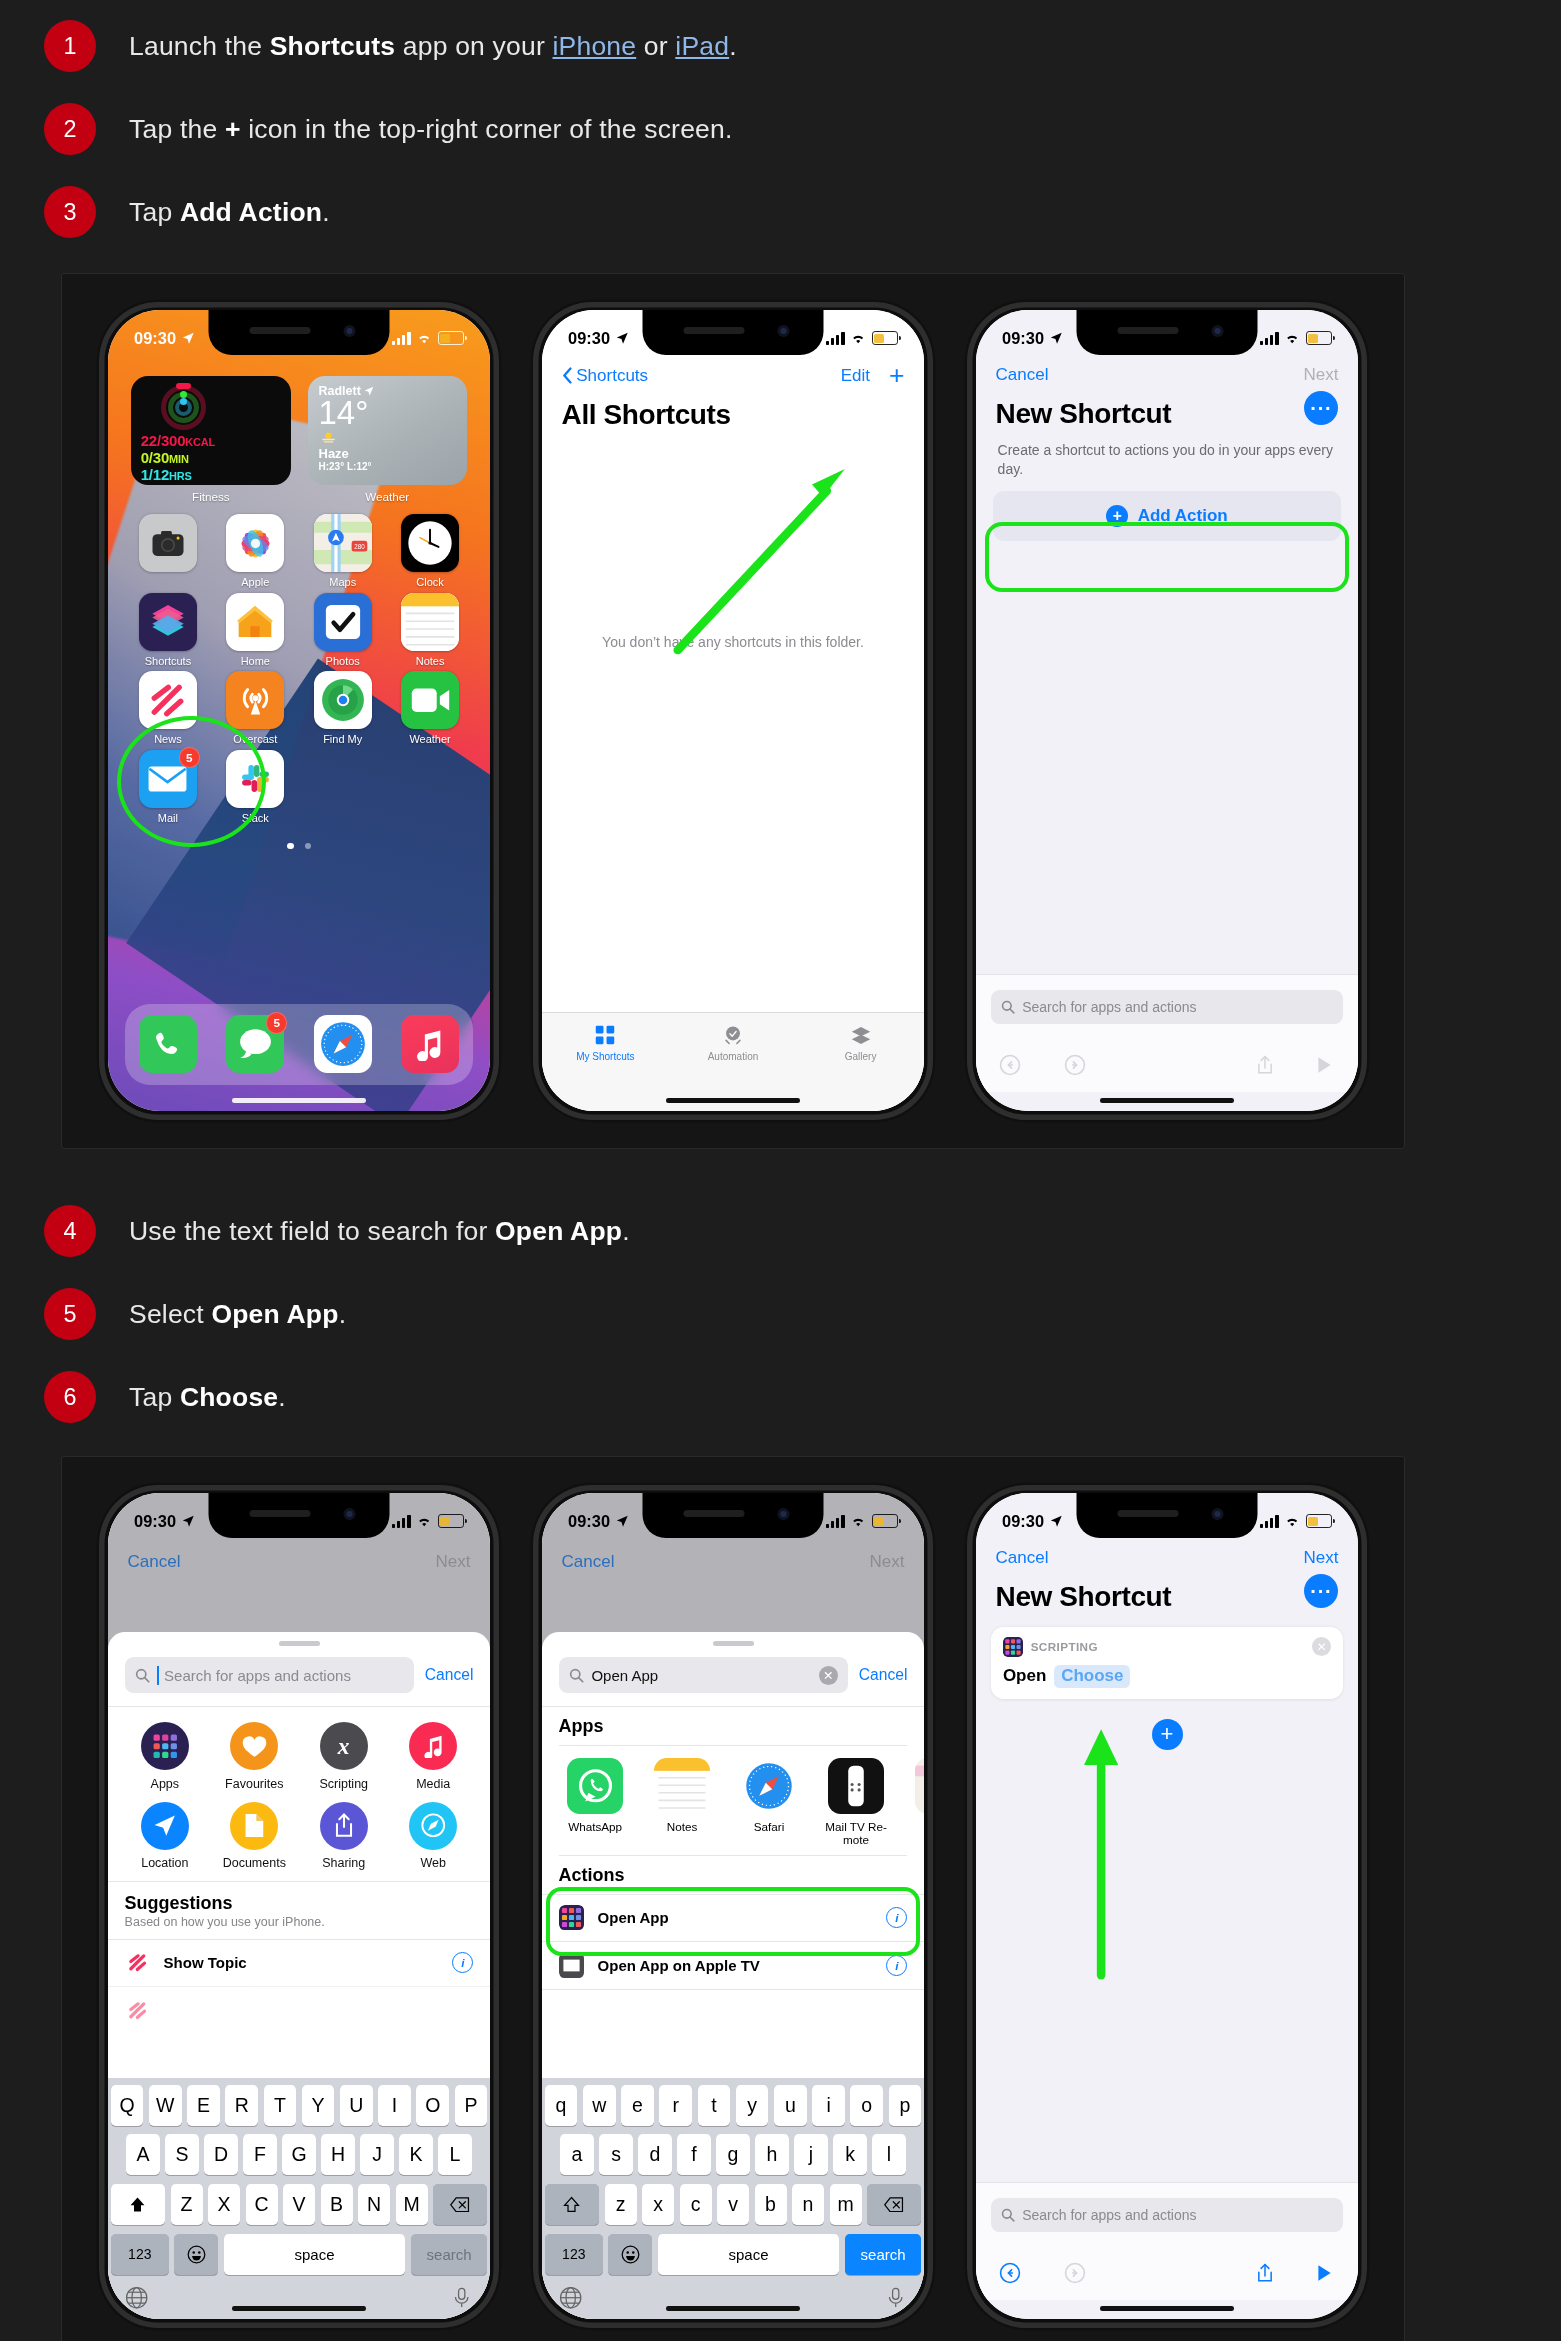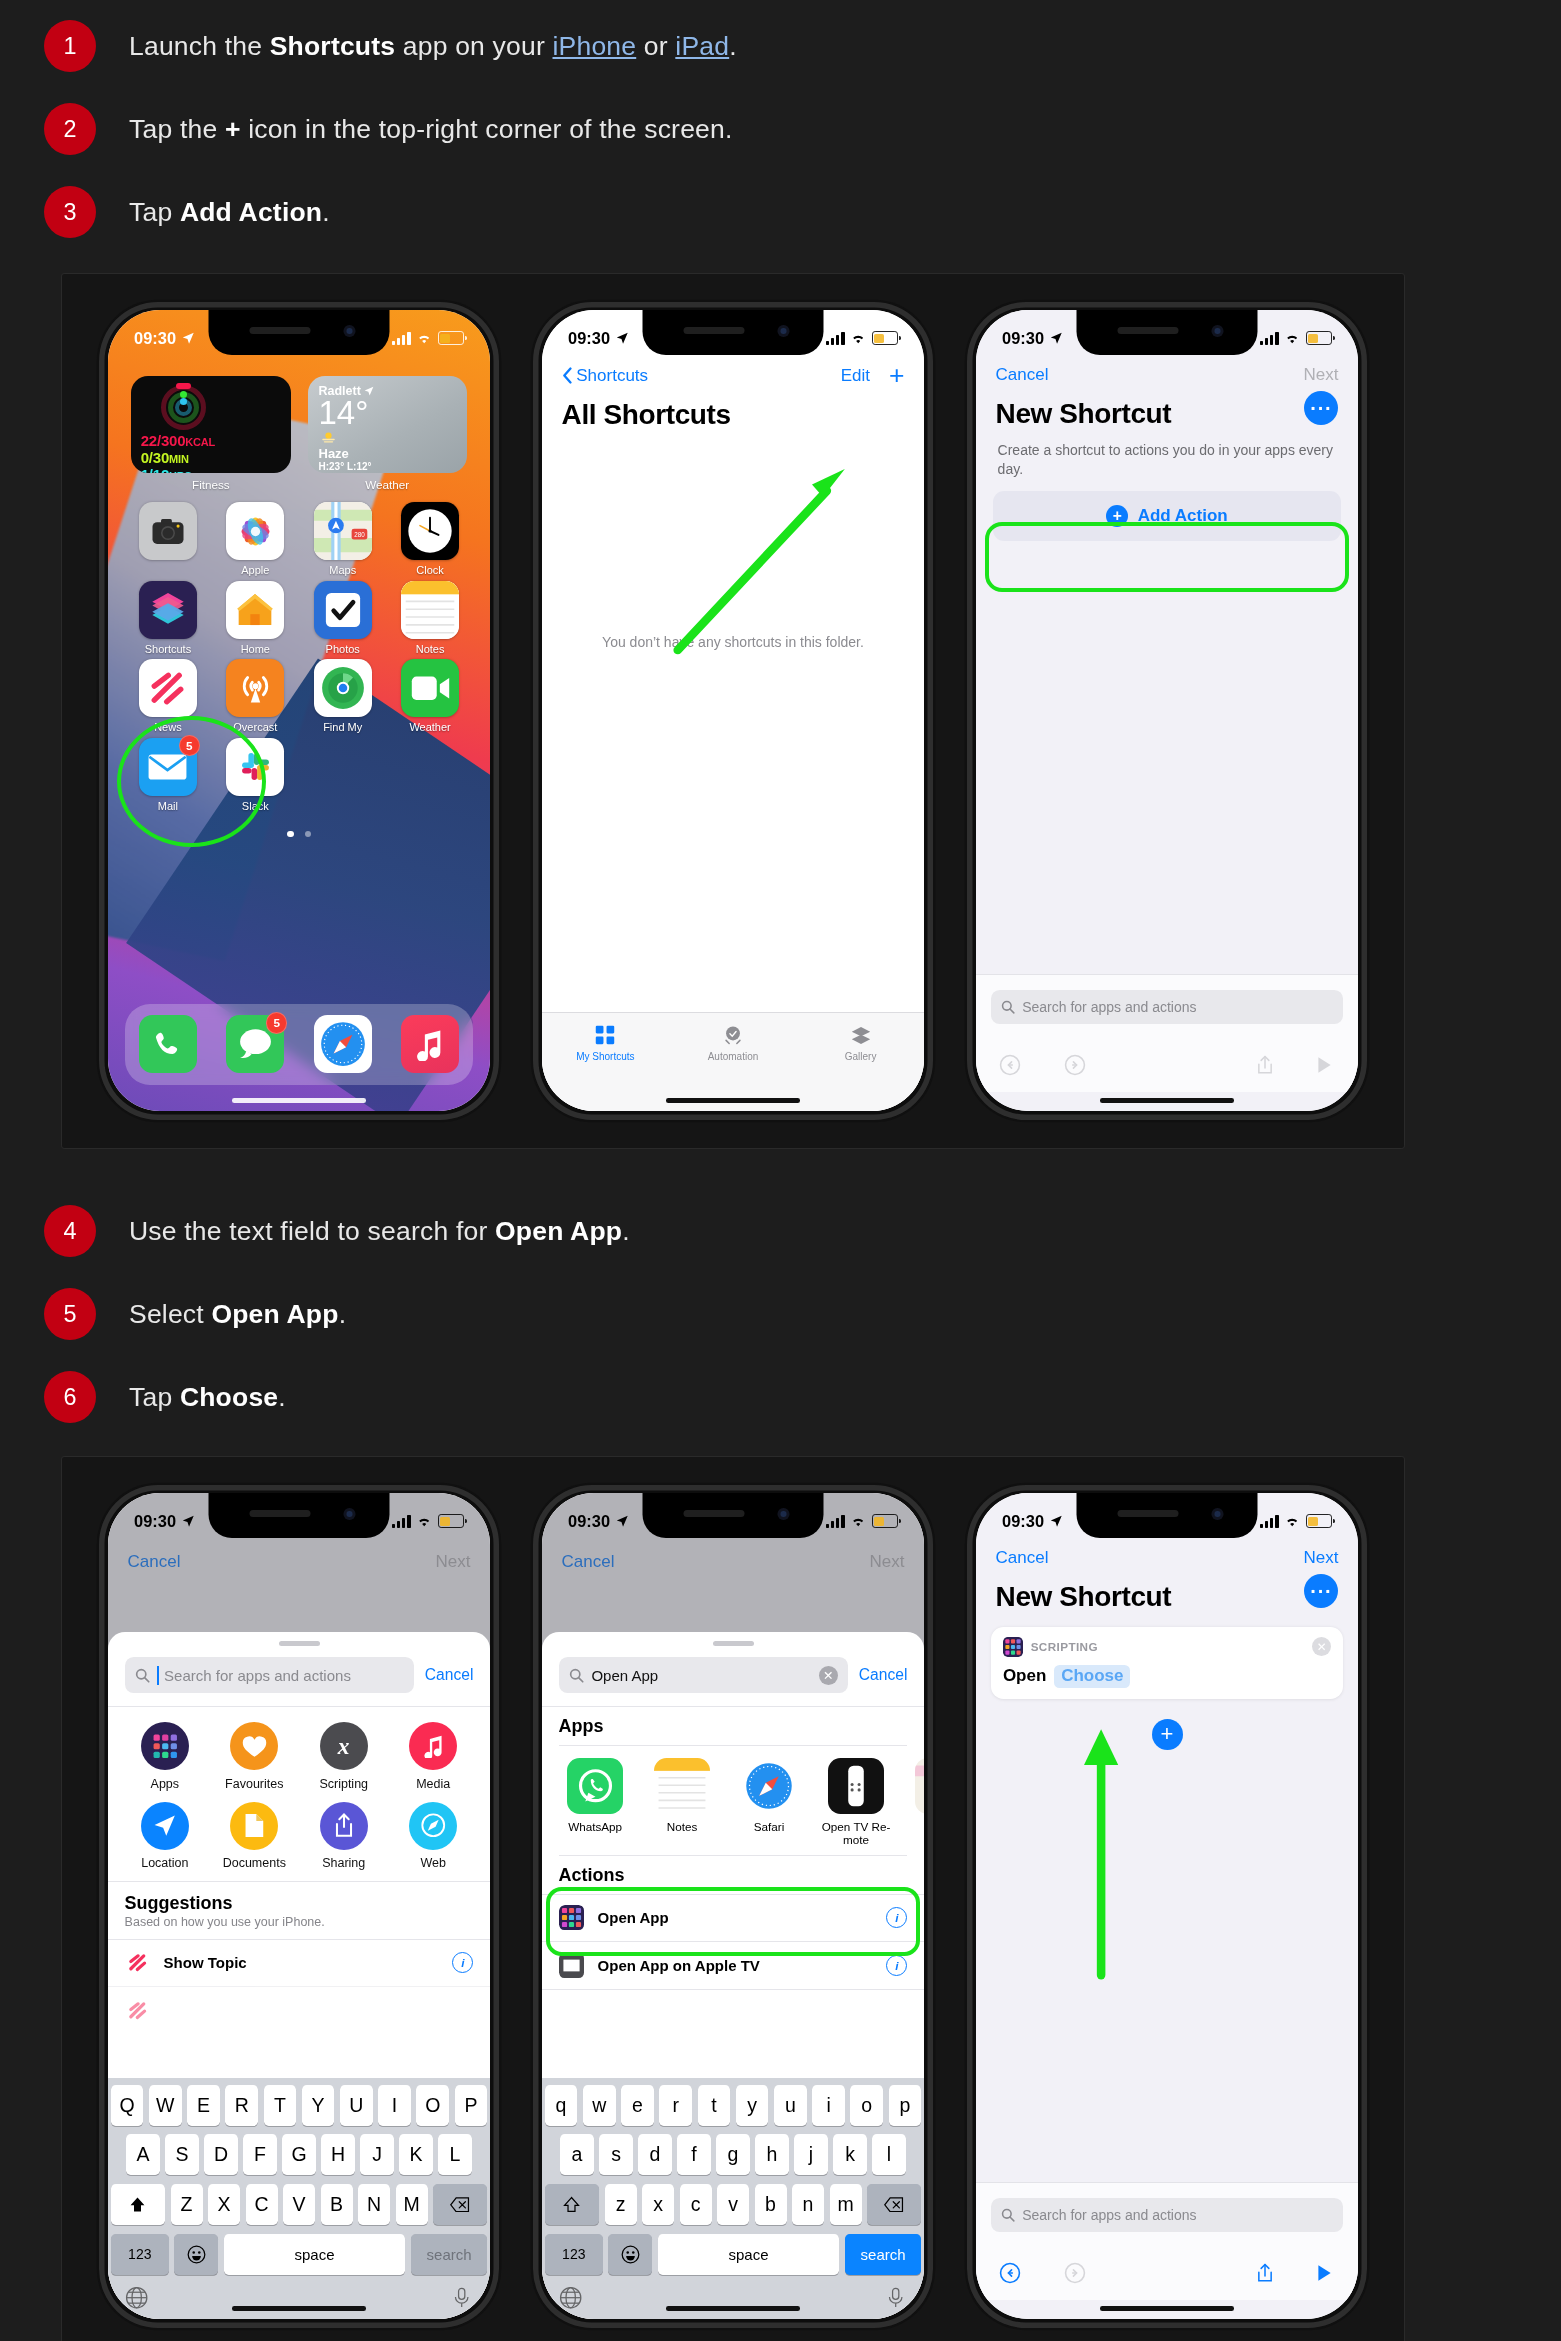--- a/index.html
+++ b/index.html
@@ -105,21 +105,21 @@
     filter:blur(0.8px);opacity:.92;
   }
   .hs:after{
     content:"";position:absolute;left:86px;bottom:47px;width:328px;height:343px;
     background:linear-gradient(160deg,#1d3f73 0%,#24477e 50%,#3f3f8f 100%);
     transform:rotate(34deg);opacity:.95;
   }
   .hs-inner{position:absolute;inset:0;z-index:5;padding:56px 19px 0 19px;box-sizing:border-box;}
   .widgets{display:flex;gap:17px;margin:9.4px 4.7px 0 4.7px;}
   .widget{width:100%;}
-  .w-card{height:97px;border-radius:17px;overflow:hidden;position:relative;}
+  .w-card{height:109px;border-radius:17px;overflow:hidden;position:relative;}
   .w-fitness{background:#0b0b0b;padding:7.8px 9.4px;box-sizing:border-box;}
   .rings{position:relative;width:45px;height:45px;margin:1.6px auto 0 20px;}
   .ring{position:absolute;border-radius:50%;}
   .r1{inset:0;border:5.5px solid rgba(240,20,70,.35);}
   .r2{inset:7px;border:5.5px solid rgba(60,220,60,.35);}
   .r3{inset:14px;border:4.7px solid rgba(40,190,230,.45);}
   .dot{position:absolute;border-radius:50%;}
   .d1{width:15.6px;height:6.2px;border-radius:3.9px;background:#f4174a;top:-2.3px;left:15px;}
   .d2{width:7px;height:7px;background:#34e834;top:5.5px;left:19.5px;}
   .d3{width:7px;height:7px;background:#2ec5f0;top:12.5px;left:19.5px;}
@@ -1144,21 +1144,21 @@
           <div class="approw-item">
             <span class="ai" style="background:#111;">
                 <svg width="28" height="44" viewBox="0 0 36 56">
                   <rect x="8" y="2" width="20" height="52" rx="7" fill="#fff"></rect>
                   <circle cx="13" cy="26" r="2" fill="#555"></circle>
                   <circle cx="22" cy="26" r="2" fill="#555"></circle>
                   <circle cx="13" cy="33" r="2" fill="#555"></circle>
                   <circle cx="22" cy="33" r="2" fill="#555"></circle>
                 </svg>
               </span>
-            <span class="al">Open TV Re-mote</span>
+            <span class="al">Mail TV Re-mote</span>
             </div>
           <div class="approw-item">
             <span class="ai">
                 <svg width="56" height="56" viewBox="0 0 74 74">
                   <rect width="74" height="74" fill="#f3efe6"></rect>
                   <path d="M0 10h74v14H0z" fill="#f3c8d8"></path>
                   <rect x="22" y="0" width="12" height="74" fill="#9fd2f5"></rect>
                   <rect x="26" y="0" width="4" height="74" fill="#fff"></rect>
                   <circle cx="28" cy="34" r="10" fill="#2b7bf0"></circle>
                   <path d="M28 28l5 11-5-2.5-5 2.5z" fill="#fff"></path>

